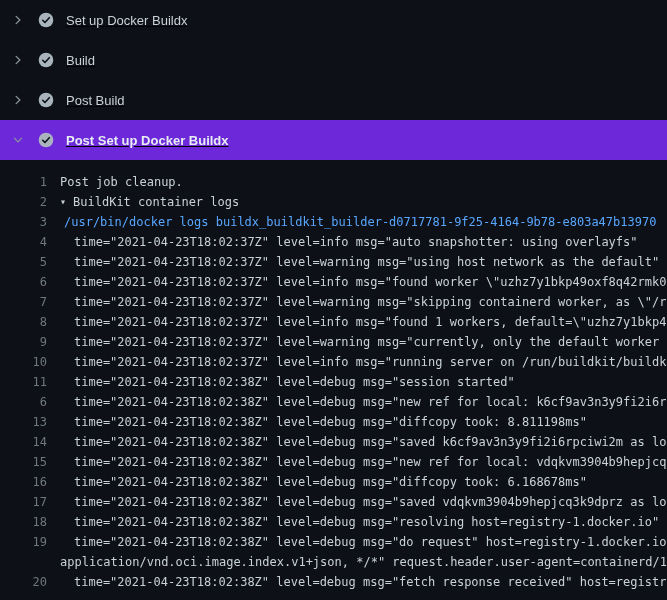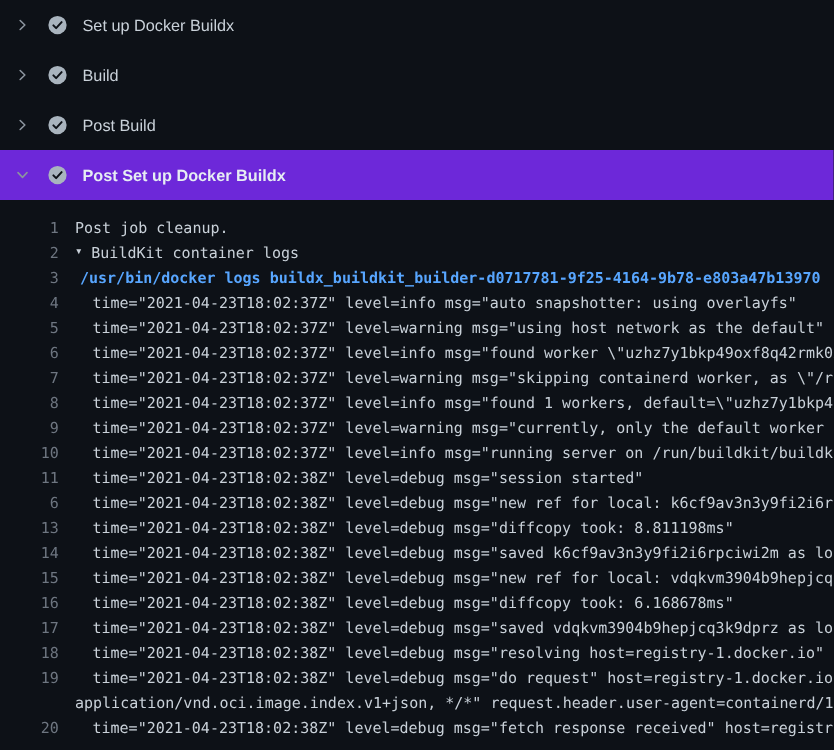--- a/index.html
+++ b/index.html
@@ -2,21 +2,21 @@
 <html><head>
 <meta charset="utf-8">
 <style>
   * { box-sizing: border-box; }
   html, body { margin: 0; padding: 0; }
   body {
     width: 667px; height: 600px; overflow: hidden;
     background: #0d1117;
     font-family: "Liberation Sans", sans-serif;
   }
-  .step-list { width: 100%; }
+  .step-list { width: 100%; text-decoration: underline; }
   .section-row {
     height: 40px; display: flex; align-items: center;
     padding: 0 16px 0 12px; cursor: pointer;
   }
   .section-row .chev {
     width: 18px; height: 16px; display: flex; align-items: center; justify-content: flex-start;
     color: #8b949e; margin-right: 8px; flex: 0 0 auto;
   }
   .section-row .chev svg { display: block; }
   .section-row.expanded .chev svg { transform: rotate(90deg); }
@@ -35,21 +35,21 @@
   .log-line { display: flex; height: 20px; line-height: 20px; white-space: pre; overflow: hidden; }
   .log-line .ln {
     width: 47px; flex: 0 0 auto; text-align: right;
     color: #6e7681; margin-right: 13px;
   }
   .log-line .body { display: flex; overflow: hidden; flex: 1 1 auto; align-items: center; }
   .ind0 .body { padding-left: 0; }
   .ind1 .body { padding-left: 4px; }
   .ind2 .body { padding-left: 14px; }
   .log-line .txt { color: #c9d1d9; }
-  .kind-command .txt { color: #58a6ff; font-weight: 700; }
+  .kind-command .txt { color: #58a6ff; font-weight: 400; }
   .disc { color: #c9d1d9; margin-right: 7px; font-size: 10px; line-height: 20px; }
 </style>
 </head>
 <body>
 
 <div class="step-list">
   <div class="section-row">
     <span class="chev">
       <svg width="12" height="12" viewBox="0 0 16 16">
         <path d="M5.5 3.2l5 4.8-5 4.8" stroke="currentColor" stroke-width="1.7" fill="none" stroke-linecap="round" stroke-linejoin="round"></path>

